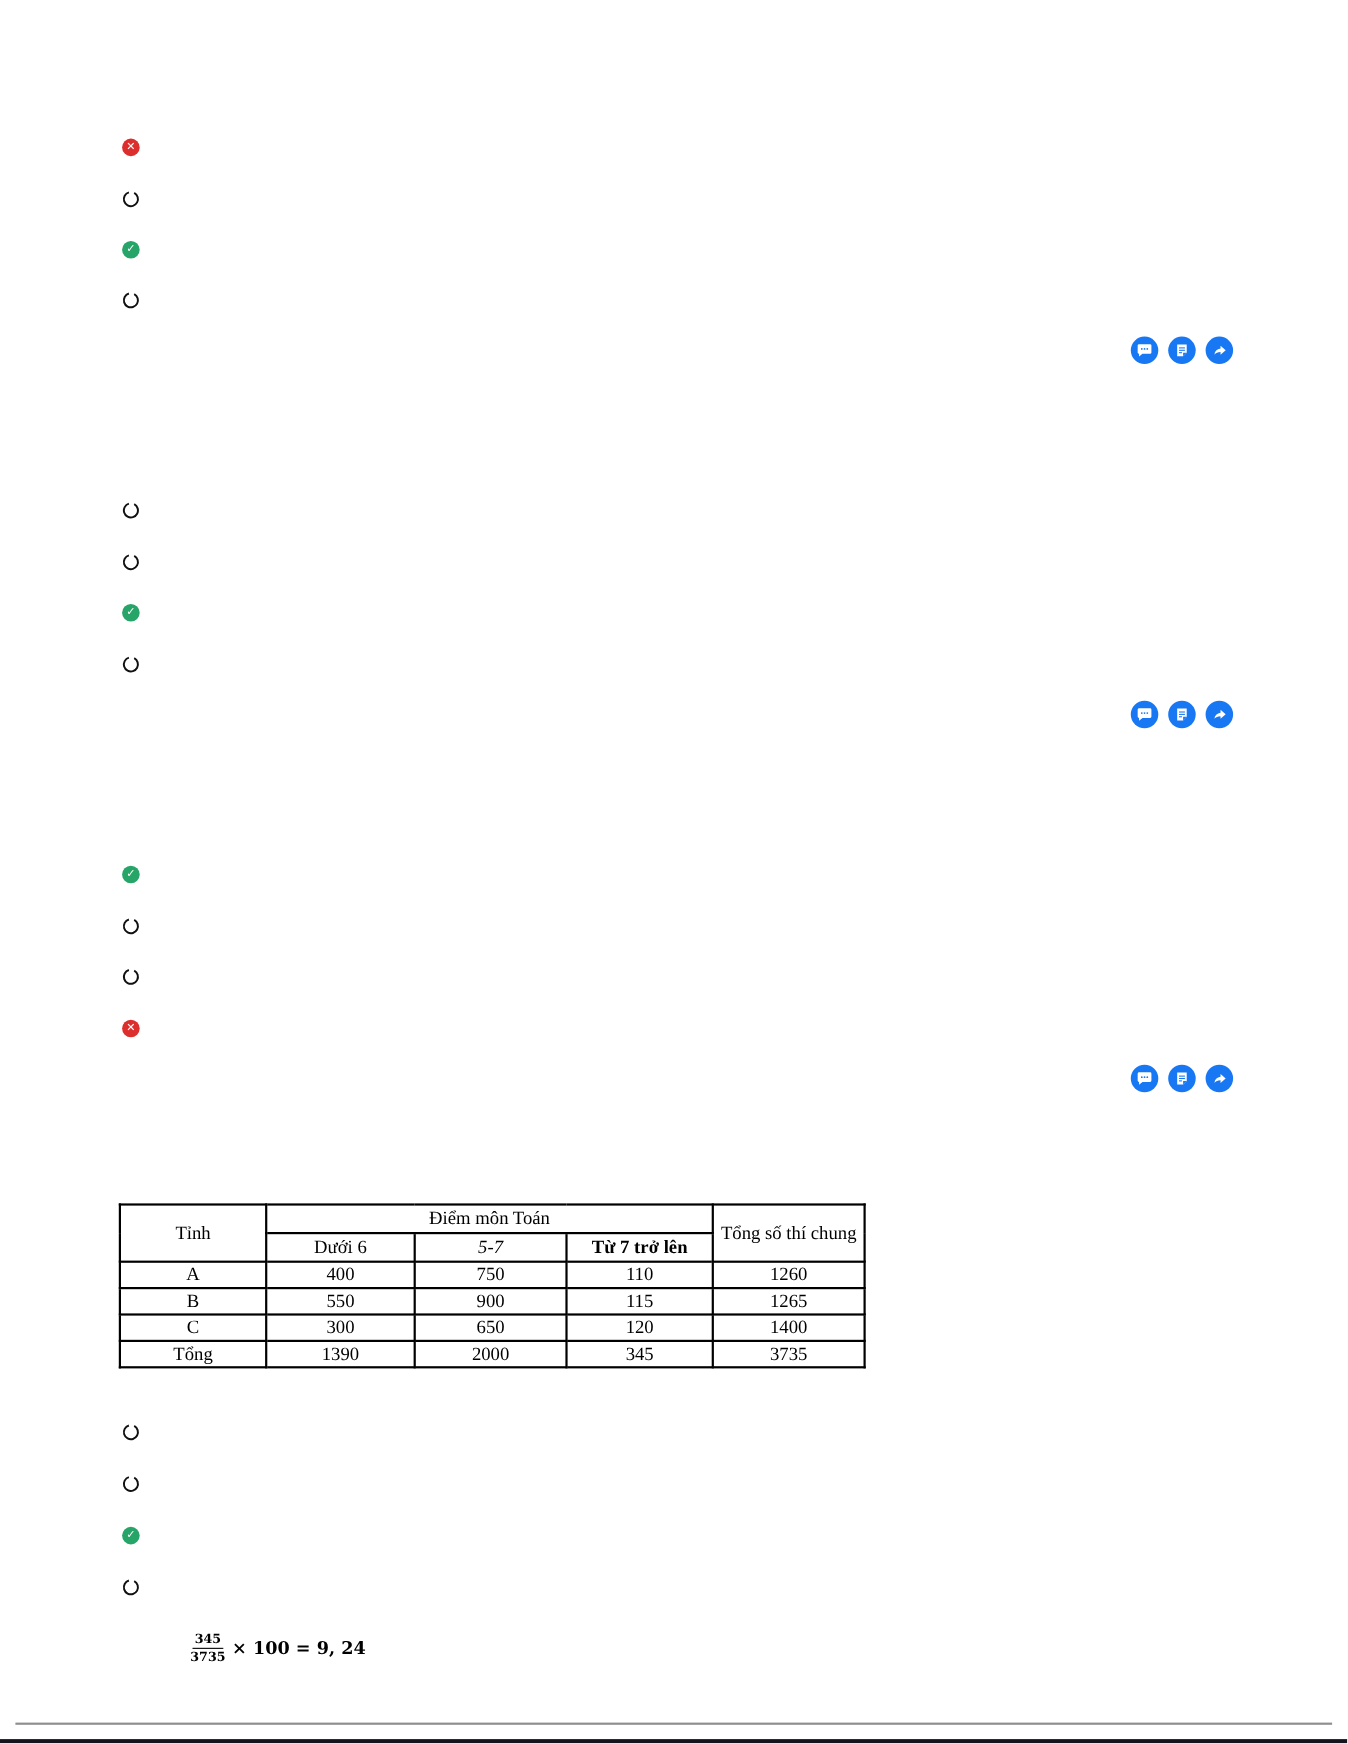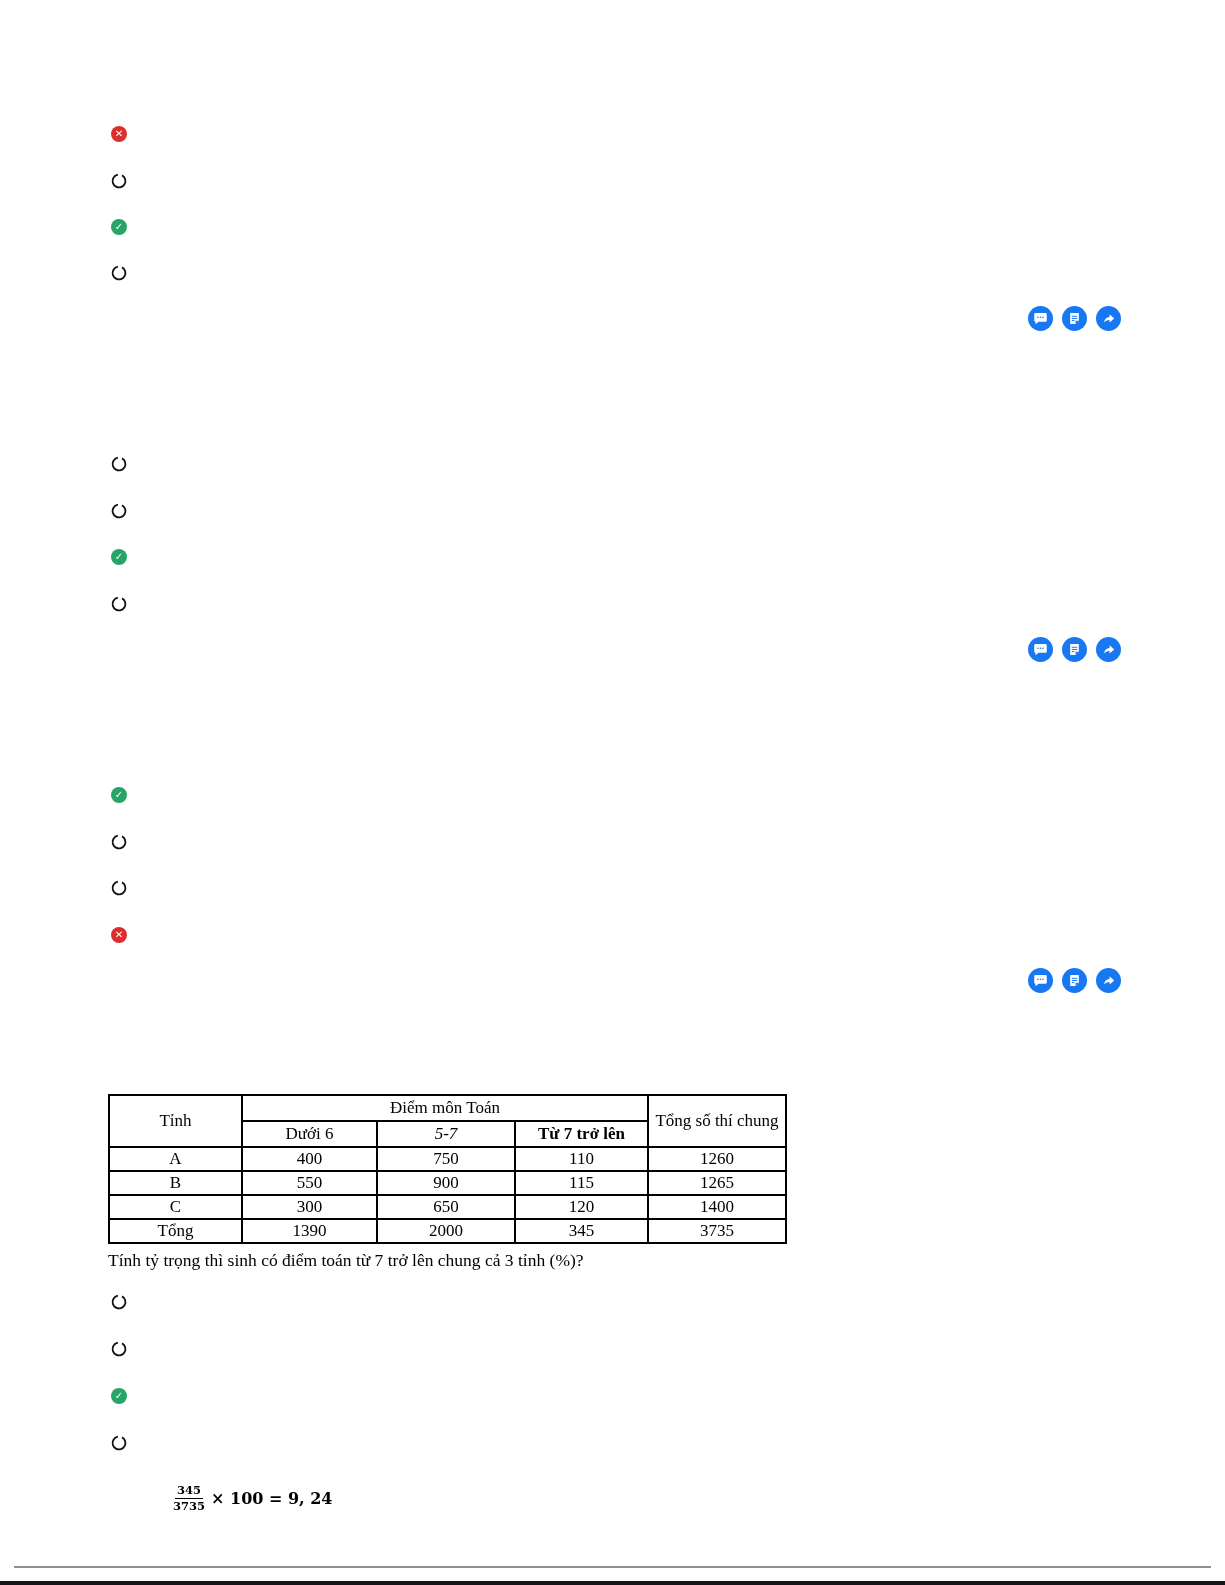--- a/index.html
+++ b/index.html
@@ -217,21 +217,20 @@
     <tr>
       <td>Tổng</td>
       <td>1390</td>
       <td>2000</td>
       <td>345</td>
       <td>3735</td>
     </tr>
   </tbody>
     </table>
 
-  <div class="qtext">Tính tỷ trọng thì sinh có điểm toán từ 7 trở lên chung cả 3 tỉnh (%)?</div>
 
   <span class="opt radio" style="top:1294px">
       <svg width="16" height="16" viewBox="0 0 16 16">
         <circle cx="8" cy="8" r="6.4" fill="none" stroke="#111" stroke-width="1.8" stroke-dasharray="35 5.2" transform="rotate(-62 8 8)"></circle>
       </svg>
     </span>
   <span class="opt radio" style="top:1341px">
       <svg width="16" height="16" viewBox="0 0 16 16">
         <circle cx="8" cy="8" r="6.4" fill="none" stroke="#111" stroke-width="1.8" stroke-dasharray="35 5.2" transform="rotate(-62 8 8)"></circle>
       </svg>

